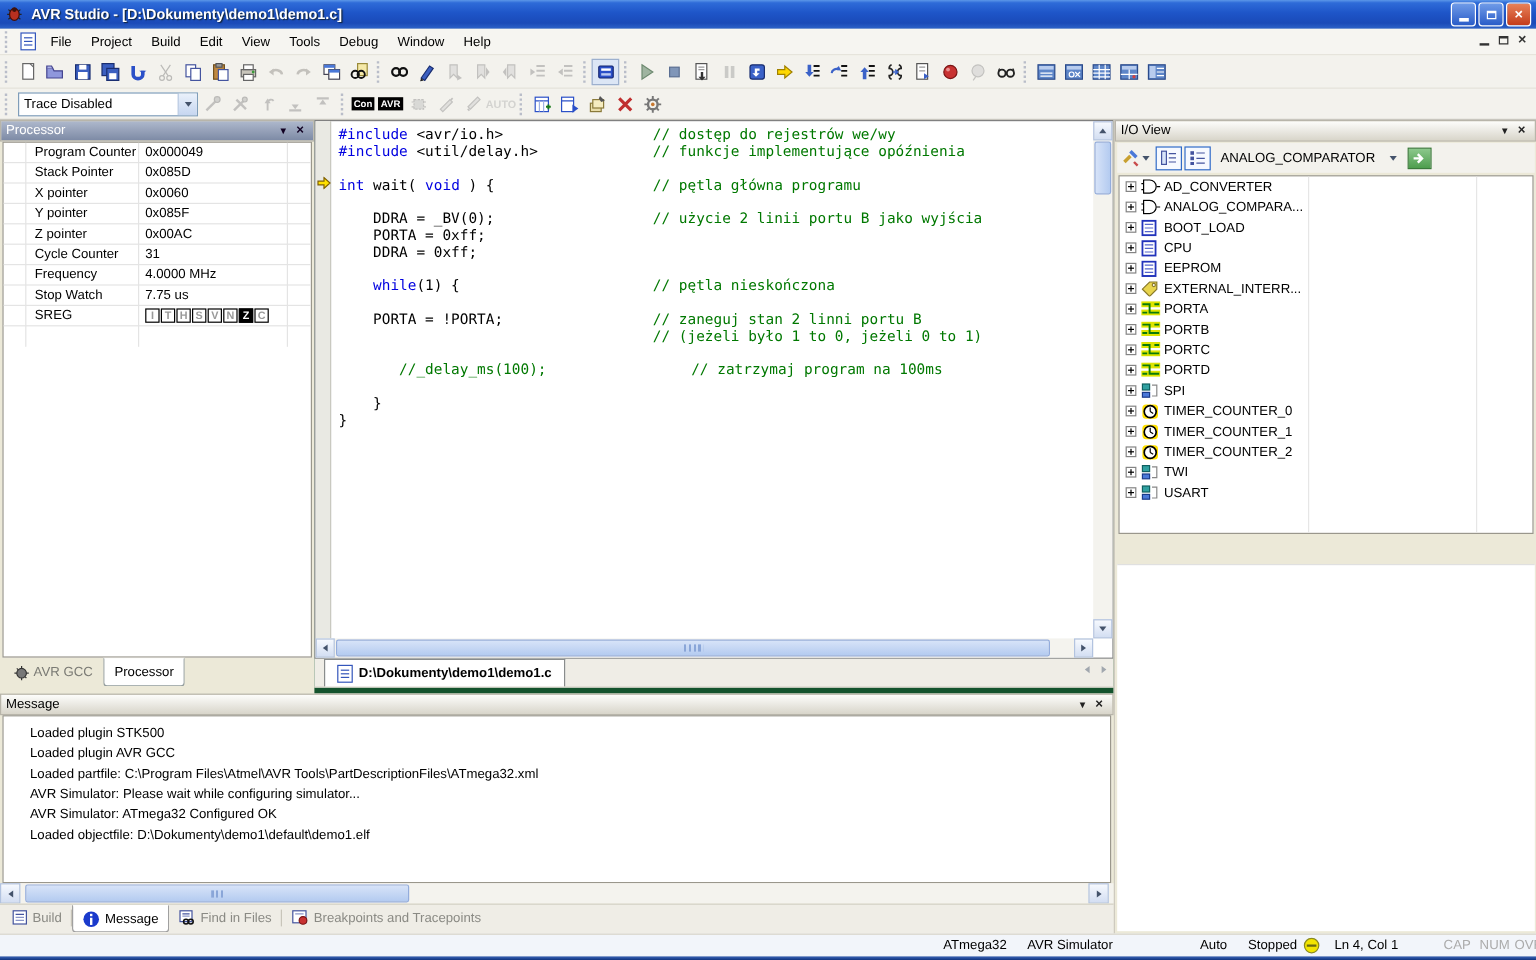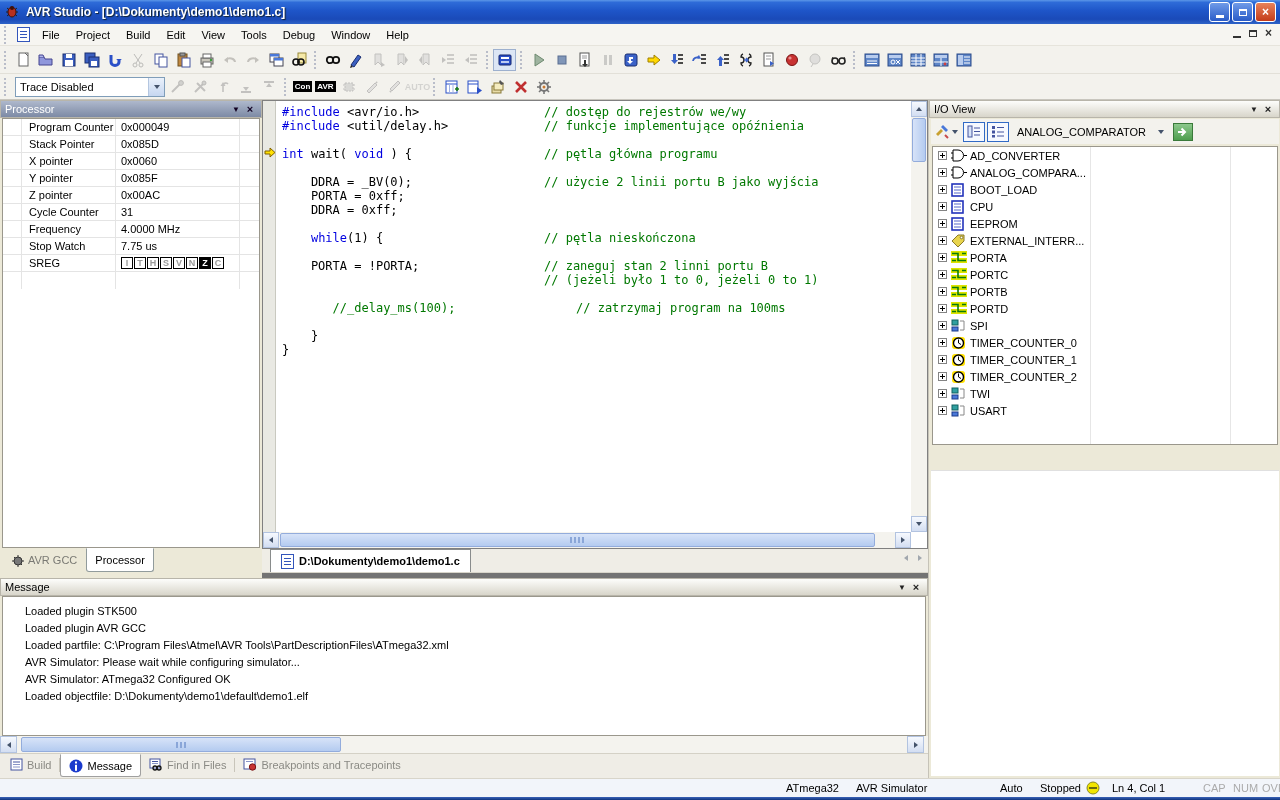--- a/index.html
+++ b/index.html
@@ -56,21 +56,21 @@
   .sregbox{width:12px;height:12px;border:1px solid #000;background:#fff;color:#9a9a9a;font-size:9px;font-weight:bold;display:inline-flex;align-items:center;justify-content:center;margin-right:1px}
   .sregbox.on{background:#000;color:#fff}
   .expander{width:9px;height:9px;border:1px solid #848484;background:#fff;position:relative;flex:none}
   .expander::before{content:"";position:absolute;left:1px;top:3px;width:5px;height:1px;background:#000}
   .expander::after{content:"";position:absolute;left:3px;top:1px;width:1px;height:5px;background:#000}
   
   .tabbar{position:absolute;display:flex;align-items:flex-start}
   .tab{height:22px;display:flex;align-items:center;padding:0 8px;color:#7A7A74;border:1px solid transparent}
   .tab.active{background:#fff;border:1px solid #919B9C;border-top:1px solid #fff;border-radius:0 0 3px 3px;color:#000;height:24px;margin-top:-1px}
   
-  #center{left:262px;top:100px;width:738px;height:478px;background:#737373}
+  #center{left:262px;top:100px;width:738px;height:478px;background:#14532d}
   #editor-box{position:absolute;left:0;top:0;width:666px;height:449px;border:1px solid #808080;background:#fff}
   #gutter{position:absolute;left:0;top:0;width:13px;bottom:16px;background:#E9E9E3;border-right:1px solid #C9C9C0}
   #code{position:absolute;left:0;top:4px;right:16px;bottom:16px;padding-left:19px;font-family:"DejaVu Sans Mono",monospace;font-size:12px;line-height:14px;overflow:hidden}
   .cl{position:relative;height:14px;white-space:pre}
   .k{color:#0000E0}.p{color:#000}.c{color:#007800}
   .cmt{position:absolute;left:262px;top:0;color:#007800;white-space:pre}
   .cmt2{left:294px}
   #cur-arrow{position:absolute;left:1px;top:46px}
   
   .sb-btn{background:linear-gradient(180deg,#F6F9FE,#D3DEF2);border:1px solid #B2C3E0;display:flex;align-items:center;justify-content:center}
@@ -841,33 +841,33 @@
     <div class="trow">
         <span class="expander"></span>
         <span class="ticon">
           <svg width="16" height="12">
             <rect x="0" y="0" width="16" height="5" fill="#DDE400"></rect>
             <rect x="0" y="7" width="16" height="5" fill="#DDE400"></rect>
             <path d="M1 2.5 h6 v7 h8" fill="none" stroke="#0A7A0A" stroke-width="1.6"></path>
             <path d="M1 9.5 h4 M11 2.5 h4" stroke="#0A7A0A" stroke-width="1.6"></path>
           </svg>
         </span>
-        <span class="tlabel">PORTC</span>
+        <span class="tlabel">PORTB</span>
       </div>
     <div class="trow">
         <span class="expander"></span>
         <span class="ticon">
           <svg width="16" height="12">
             <rect x="0" y="0" width="16" height="5" fill="#DDE400"></rect>
             <rect x="0" y="7" width="16" height="5" fill="#DDE400"></rect>
             <path d="M1 2.5 h6 v7 h8" fill="none" stroke="#0A7A0A" stroke-width="1.6"></path>
             <path d="M1 9.5 h4 M11 2.5 h4" stroke="#0A7A0A" stroke-width="1.6"></path>
           </svg>
         </span>
-        <span class="tlabel">PORTB</span>
+        <span class="tlabel">PORTC</span>
       </div>
     <div class="trow">
         <span class="expander"></span>
         <span class="ticon">
           <svg width="16" height="12">
             <rect x="0" y="0" width="16" height="5" fill="#DDE400"></rect>
             <rect x="0" y="7" width="16" height="5" fill="#DDE400"></rect>
             <path d="M1 2.5 h6 v7 h8" fill="none" stroke="#0A7A0A" stroke-width="1.6"></path>
             <path d="M1 9.5 h4 M11 2.5 h4" stroke="#0A7A0A" stroke-width="1.6"></path>
           </svg>

